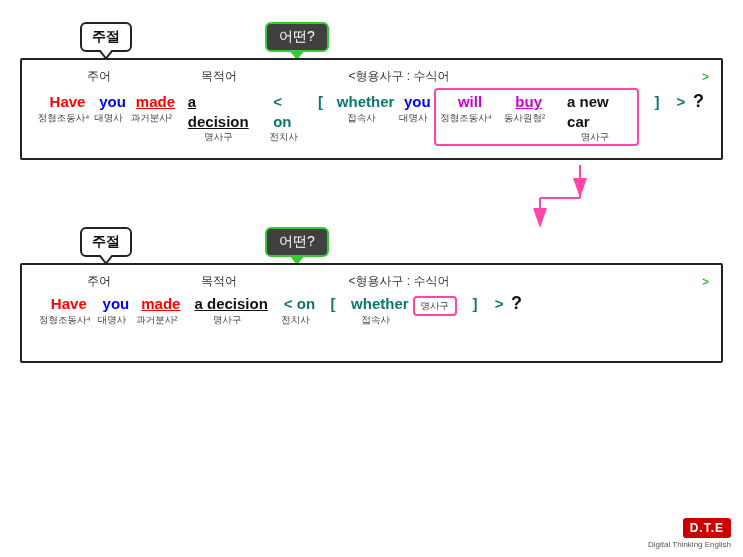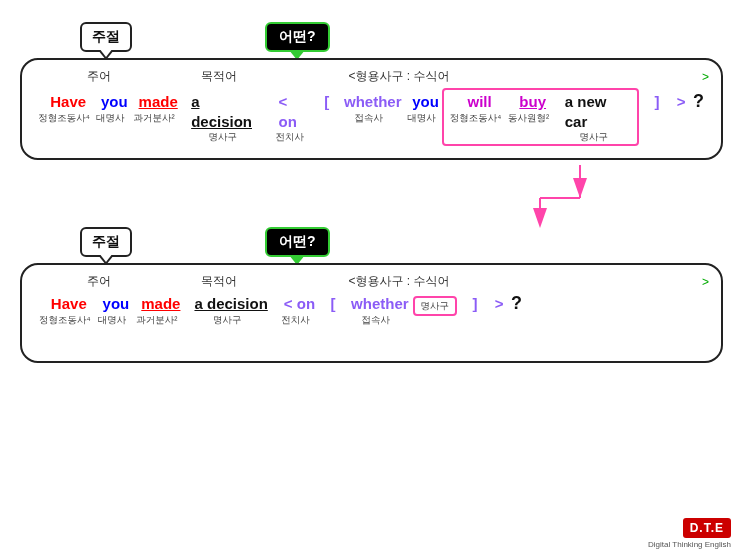--- a/index.html
+++ b/index.html
@@ -16,21 +16,21 @@
       width: 743px;
       height: 557px;
       background: white;
       position: relative;
       padding: 10px;
     }
 
     
     .sentence-box {
       border: 2.5px solid #222;
-      border-radius: 18px;
+      border-radius: 2px;
       position: relative;
       padding: 30px 15px 10px 15px;
       margin: 0 10px;
     }
 
     
     .bubble-jujul {
       position: absolute;
       background: white;
       border: 2px solid #222;
@@ -60,44 +60,44 @@
       transform: translateX(-50%);
       border-left: 7px solid transparent;
       border-right: 7px solid transparent;
       border-top: 9px solid white;
       z-index: 1;
     }
 
     
     .bubble-eotteon {
       position: absolute;
-      background: #000000;
+      background: #404040;
       border: 2px solid #33cc33;
       border-radius: 6px;
       padding: 4px 12px;
       font-size: 14px;
-      font-weight: bold;
+      font-weight: normal;
       color: white;
       top: -38px;
       left: 260px;
     }
     .bubble-eotteon::after {
       content: '';
       position: absolute;
       bottom: -10px;
       left: 50%;
       transform: translateX(-50%);
       border-left: 8px solid transparent;
       border-right: 8px solid transparent;
       border-top: 10px solid #33cc33;
     }
 
     .color-red { color: red; }
     .color-blue { color: blue; }
-    .color-green { color: #8b5cf6; }
+    .color-green { color: #0f766e; }
     .color-black { color: #111; }
 
     .underline { text-decoration: underline; }
 
     
     .wc {
       display: inline-flex;
       flex-direction: column;
       align-items: center;
       min-width: 20px;
@@ -182,21 +182,21 @@
         <div class="wc">
           <span class="w color-green">whether</span>
           <span class="g">접속사</span>
         </div>
 
         <div class="wc">
           <span class="w color-blue">you</span>
           <span class="g">대명사</span>
         </div>
 
-        <div style="border: 2px solid #ff44aa; border-radius: 4px; padding: 2px 6px; display:inline-flex; gap:8px; align-items:baseline;">
+        <div style="border: 2px solid #ff44aa; border-radius: 4px; padding: 2px 6px; display:inline-flex; gap:15px; align-items:baseline;">
           <div class="wc">
             <span class="w" style="color:#cc00cc;">will</span>
             <span class="g">정형조동사⁴</span>
           </div>
           <div class="wc">
             <span class="w" style="color:#cc00cc; text-decoration:underline;">buy</span>
             <span class="g">동사원형²</span>
           </div>
           <div class="wc">
             <span class="w color-black">a new car</span>

